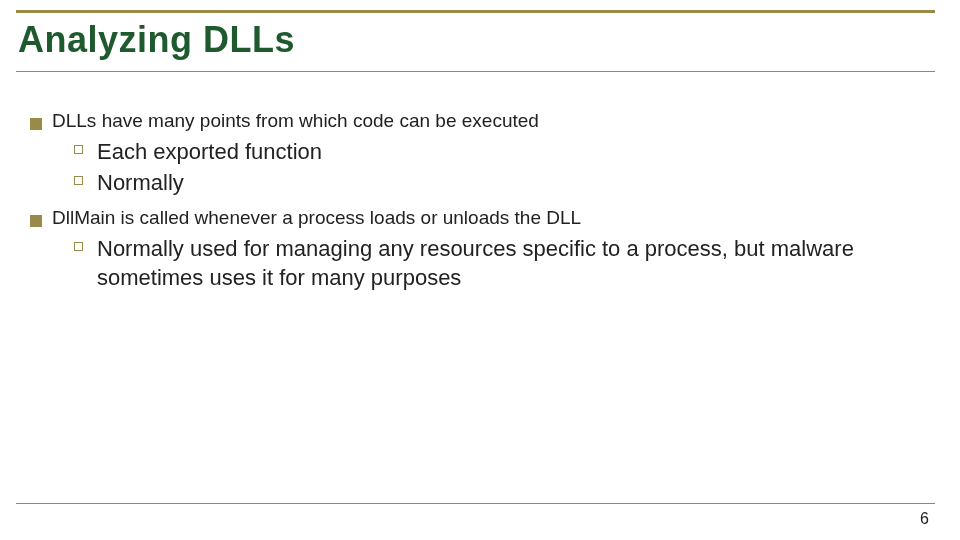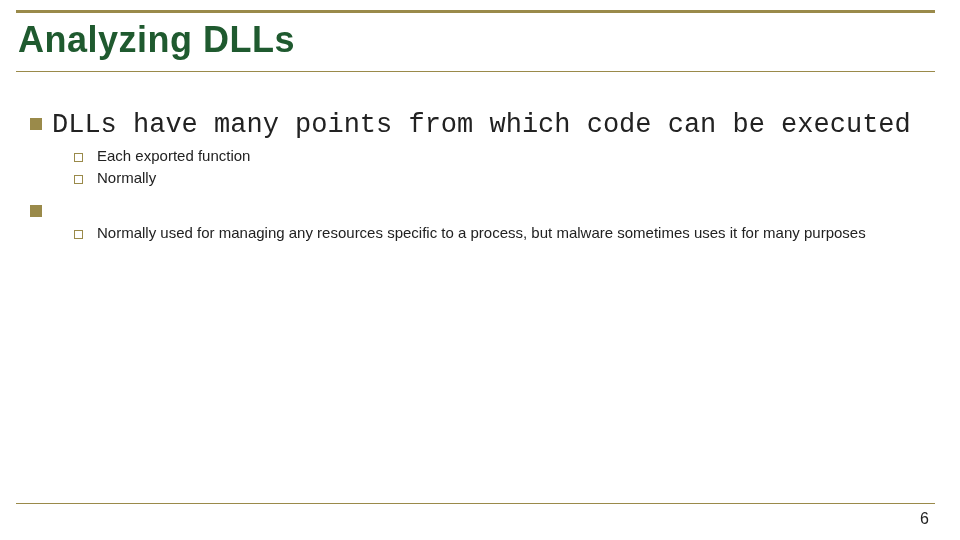--- a/index.html
+++ b/index.html
@@ -26,32 +26,32 @@
   .lvl1 {
     display: flex; align-items: flex-start;
     margin-top: 10px;
     margin-bottom: 6px;
   }
   .lvl1 .bullet1 {
     width: 12px; height: 12px; background: #9a8a4a;
     margin-right: 10px; margin-top: 8px; flex-shrink: 0;
   }
   .lvl1 .text1 {
-    color: #222; font-size: 27px; font-weight: 400; font-family: Liberation Mono, monospace;
+    color: #222; font-size: 19px; font-weight: 400;
   }
   .lvl2-group { margin-left: 44px; margin-top: 4px; margin-bottom: 10px; }
   .lvl2 {
     display: flex; align-items: flex-start; margin-bottom: 2px;
   }
   .lvl2 .bullet2 {
     width: 9px; height: 9px; border: 1.6px solid #9a8a4a; background: transparent;
     margin-right: 14px; margin-top: 7px; flex-shrink: 0;
   }
   .lvl2 .text2 {
-    color: #222; font-size: 15px; line-height: 1.3; font-weight: 400;
+    color: #222; font-size: 22px; line-height: 1.3; font-weight: 400;
   }
   .footer-line {
     position: absolute; left: 16px; right: 16px; bottom: 36px;
     border-top: 1px solid #9a8a4a;
   }
   .page-num {
     position: absolute; right: 22px; bottom: 12px;
     font-size: 16px; color: #222;
   }
 </style>
@@ -76,20 +76,21 @@
         <div class="text2">Each exported function</div>
       </div>
       <div class="lvl2">
         <div class="bullet2"></div>
         <div class="text2">Normally</div>
       </div>
     </div>
 
     <div class="lvl1">
       <div class="bullet1"></div>
+      <div class="text1">DllMain is called whenever a process loads or unloads the DLL</div>
     </div>
     <div class="lvl2-group">
       <div class="lvl2">
         <div class="bullet2"></div>
         <div class="text2">Normally used for managing any resources specific to a process, but malware sometimes uses it for many purposes</div>
       </div>
     </div>
 
   </div>
 

